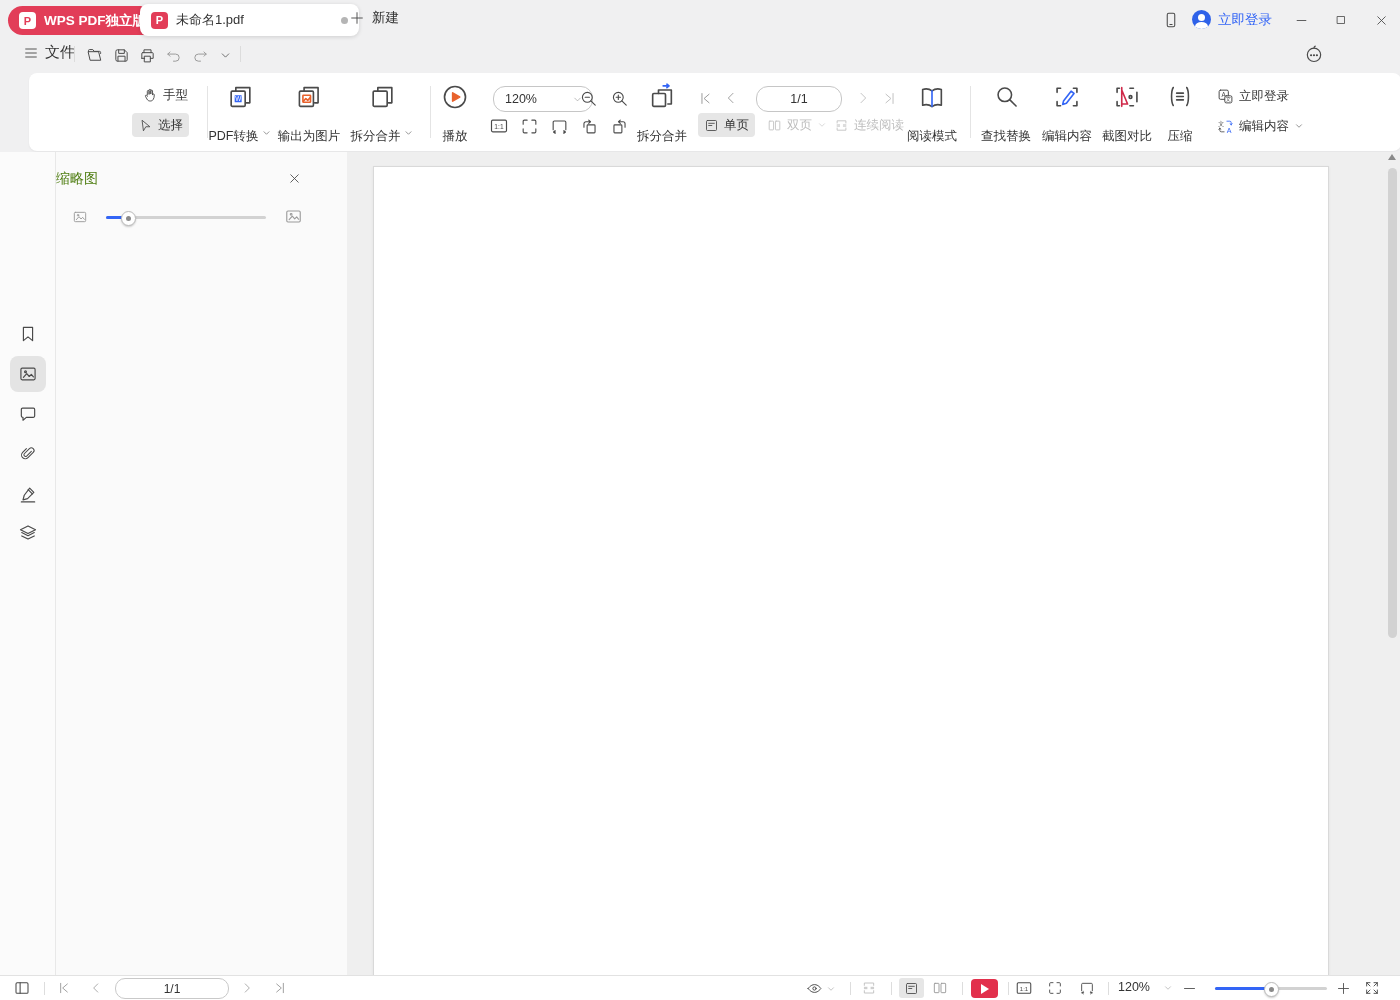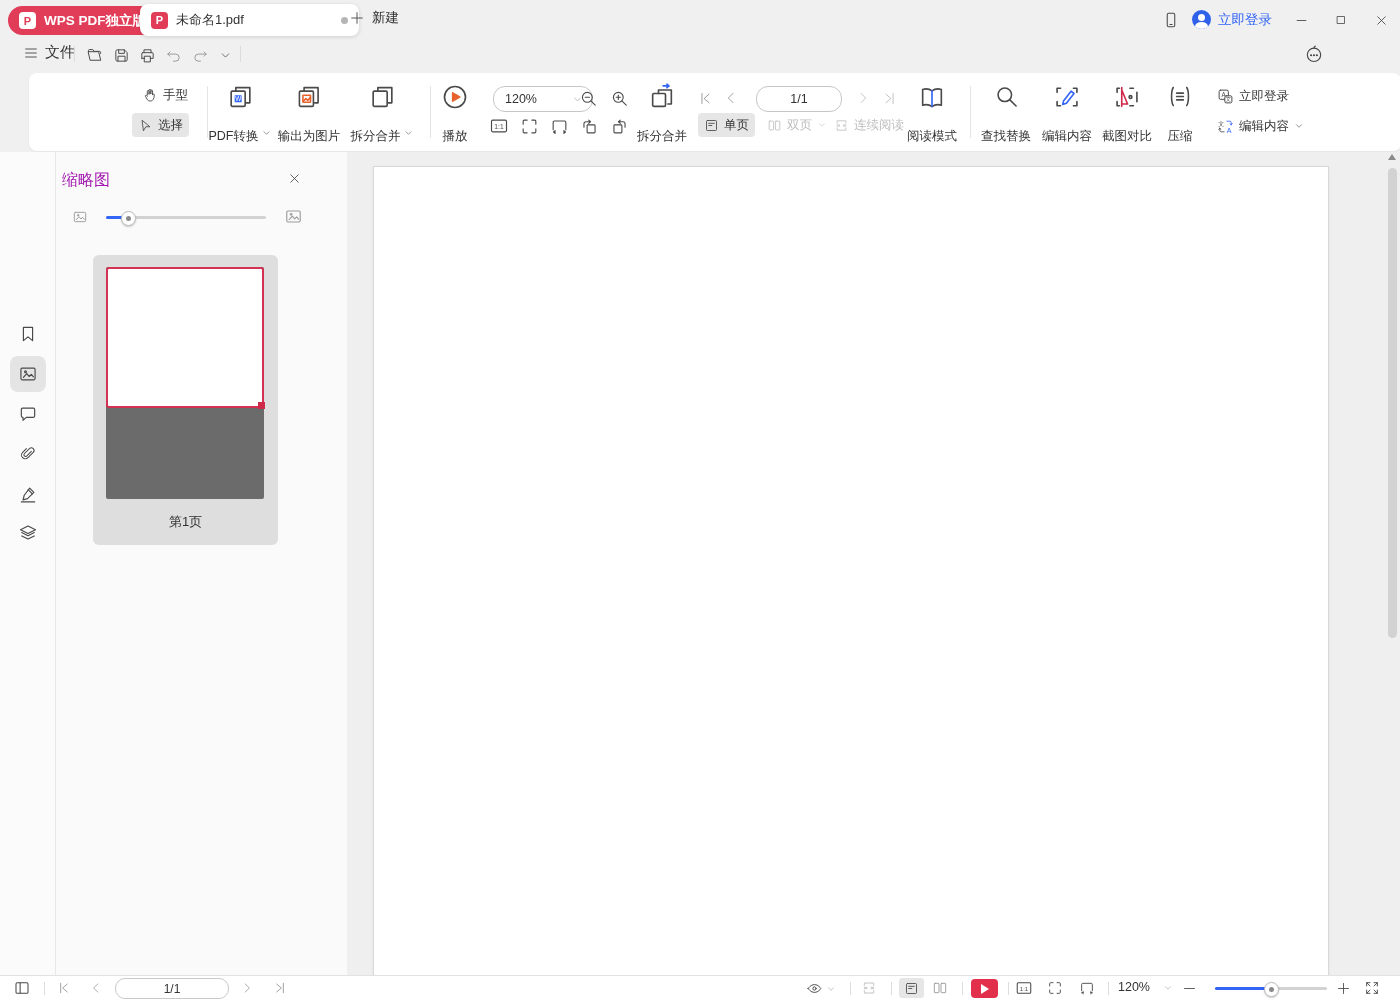--- a/index.html
+++ b/index.html
@@ -53,21 +53,21 @@
          display:flex;align-items:center;justify-content:space-between;padding:0 9px 0 11px;font-size:12.5px;cursor:pointer;background:#fff}
   .smallic{position:absolute;width:22px;height:22px;display:flex;align-items:center;justify-content:center;cursor:pointer}
   .pagebox{position:absolute;left:727px;top:13px;width:84px;height:24px;border:1px solid #c6c6c6;border-radius:12px;
            display:flex;align-items:center;justify-content:center;font-size:12.5px;background:#fff;cursor:text}
 
   
   .iconstrip{left:0;top:152px;width:55px;height:823px;background:#fbfbfb;border-right:1px solid #e8e8e8}
   .strip-btn{position:absolute;left:10px;width:36px;height:36px;border-radius:8px;display:flex;align-items:center;justify-content:center;cursor:pointer}
   .strip-btn.sel{background:#e4e4e4}
   .panel{left:56px;top:152px;width:291px;height:823px;background:#fafafa;border-right:1px solid #e3e3e3}
-  .panel-title{position:absolute;left:6px;top:18px;font-size:16px;color:#a21caf}
+  .panel-title{position:absolute;left:0;top:18px;font-size:14px;color:#4d7c0f}
   .pclose{position:absolute;left:227px;top:15px;width:22px;height:22px;display:flex;align-items:center;justify-content:center;cursor:pointer}
   .track{position:absolute;height:3px;border-radius:2px;background:#d2d2d2}
   .track .fill{position:absolute;left:0;top:0;height:3px;border-radius:2px;background:#3365f6}
   .knob{position:absolute;width:13px;height:13px;border-radius:50%;background:#fff;border:1px solid #bbb;
         box-shadow:0 1px 2px rgba(0,0,0,.2);display:flex;align-items:center;justify-content:center;cursor:pointer}
   .knob:after{content:"";width:5px;height:5px;border-radius:50%;background:#8a8a8a}
   .thumb-card{position:absolute;left:37px;top:103px;width:185px;height:290px;background:#dedede;border-radius:6px;cursor:pointer}
   .thumb-page{position:absolute;left:13px;top:12px;width:158px;height:232px;background:#6b6b6b;border-radius:2px}
   .thumb-view{position:absolute;left:0;top:0;width:154px;height:137px;background:#fff;border:2px solid #d43253;border-radius:3px}
   .thumb-handle{position:absolute;right:-3px;bottom:-3px;width:7px;height:7px;background:#cf2a4a}
@@ -645,28 +645,20 @@
     <div class="track" style="left:50px;top:64px;width:160px">
       <span class="fill" style="width:22px"></span>
       <span class="knob" style="left:15px;top:-5px"></span>
     </div>
     <div class="abs" style="left:228px;top:55px;width:19px;height:19px">
         <svg class="ic gray" width="19" height="19">
           <use href="#i-image"></use>
         </svg>
       </div>
 
-    <div class="thumb-card">
-      <div class="thumb-page">
-        <div class="thumb-view">
-          <span class="thumb-handle"></span>
-        </div>
-      </div>
-      <div class="thumb-label">第1页</div>
-    </div>
   </div>
 
   <div class="abs viewer">
     <div class="page"></div>
     <div class="sb-up"></div>
     <div class="sb-thumb"></div>
   </div>
 
   <div class="abs statusbar">
     <div class="sbit" style="left:13px;top:3px">

